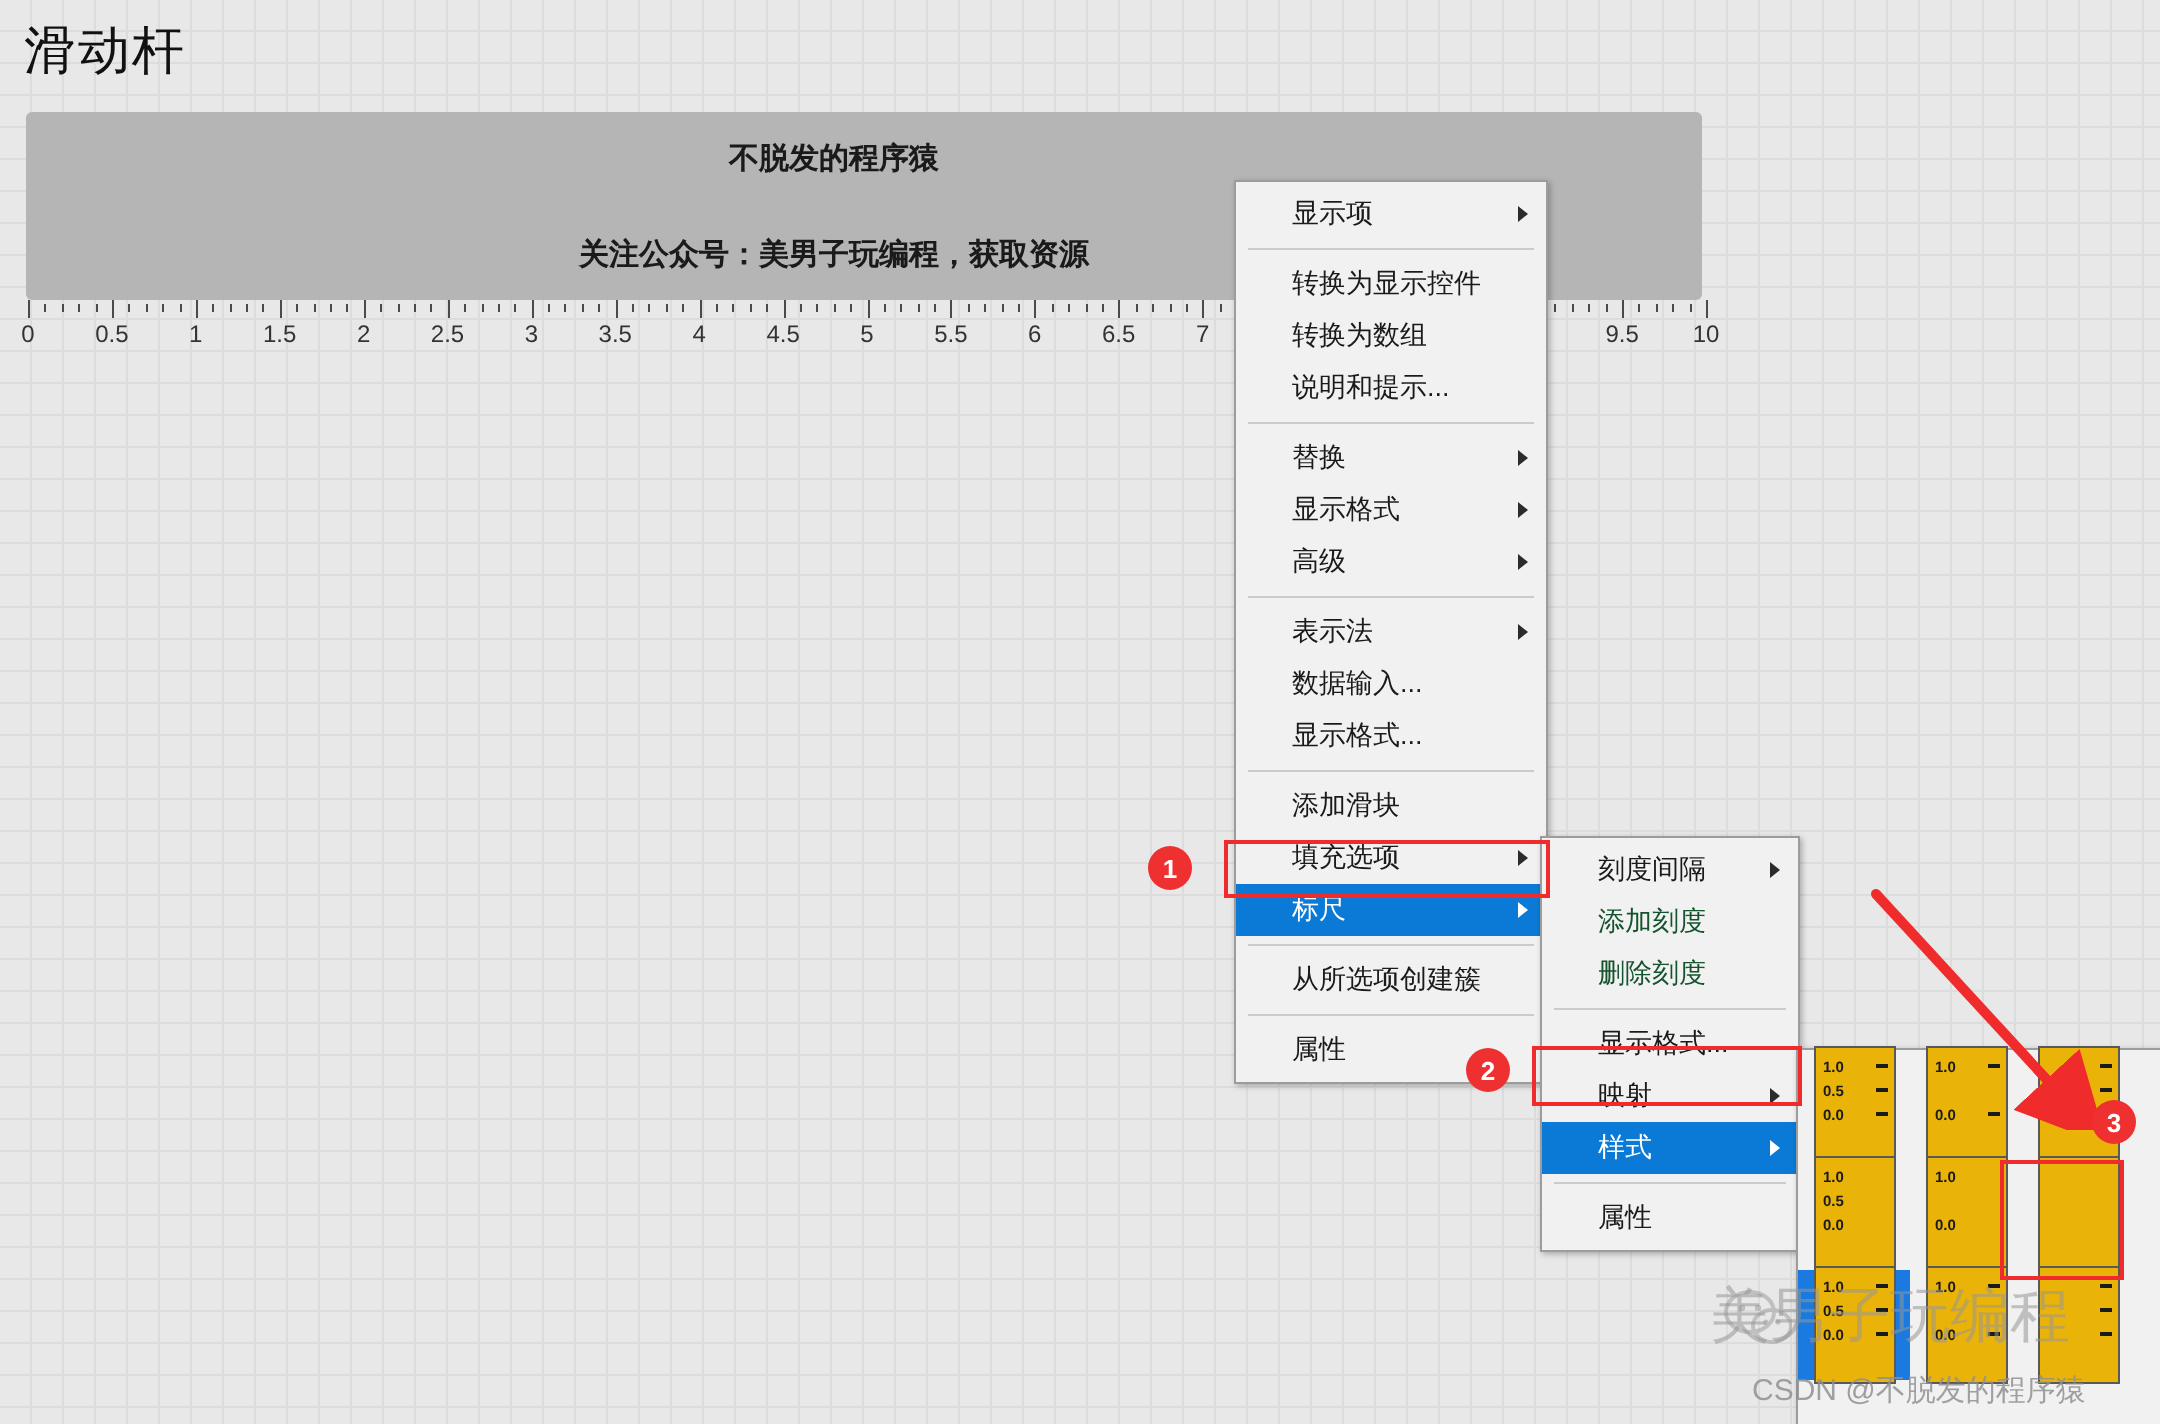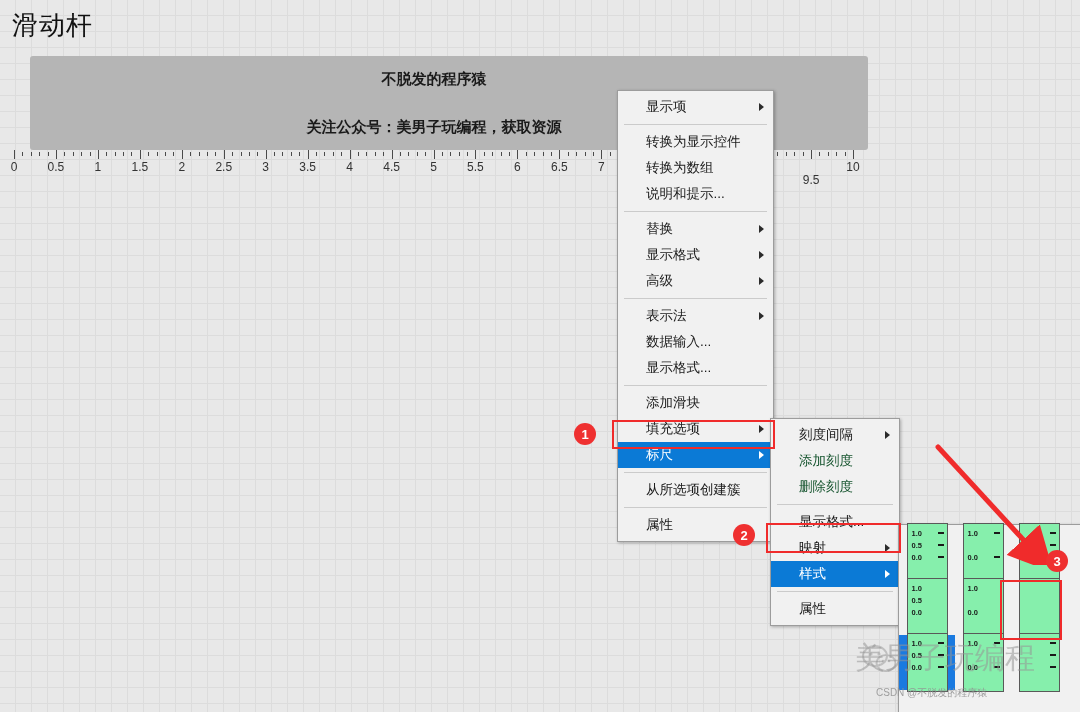--- a/index.html
+++ b/index.html
@@ -17,21 +17,21 @@
 
   
   #page-title{
     position:absolute;left:12px;top:8px;
     font-size:26px;color:#111;letter-spacing:1px;
     white-space:nowrap;
   }
 
   
   #slider-widget{
-    position:absolute;left:30px;top:56px;width:838px;height:94px;
+    position:absolute;left:13px;top:56px;width:838px;height:94px;
   }
   #slider-body{
     position:absolute;left:0;top:0;width:100%;height:94px;
     background:#b5b5b5;border-radius:3px;
   }
   .slider-caption{
     position:absolute;width:100%;text-align:center;
     color:#1a1a1a;font-family:"DejaVu Serif","Liberation Serif",serif;
     font-weight:bold;white-space:nowrap;
   }
@@ -100,21 +100,21 @@
     width:56px;height:55px;
     display:flex;align-items:center;justify-content:center;
     box-sizing:border-box;
   }
   .palette-cell.highlighted{
     border:2px solid #1a7ae0;background:#1a7ae0;
   }
   .swatch{
     position:relative;
     width:41px;height:59px;
-    background:#86efac;
+    background:#eab308;
     border:1.5px solid #595959;
     box-sizing:border-box;
   }
   .sw-label{
     position:absolute;left:4px;
     font-size:7.5px;font-weight:bold;color:#1a1a1a;
     font-family:"Liberation Sans",sans-serif;
   }
   .sw-tick{
     position:absolute;right:3px;width:6px;height:1.5px;background:#1a1a1a;
@@ -142,21 +142,21 @@
     font-size:30px;color:rgba(150,150,150,0.55);
     font-family:"DejaVu Serif","Liberation Serif",serif;
     white-space:nowrap;z-index:80;pointer-events:none;
   }
   #watermark-logo{
     position:absolute;left:862px;top:644px;width:34px;height:30px;
     z-index:80;pointer-events:none;opacity:.5;
   }
   #watermark-credit{
     position:absolute;left:876px;top:686px;
-    font-size:10px;color:rgba(145,145,145,0.85);
+    font-size:15px;color:rgba(145,145,145,0.85);
     white-space:nowrap;z-index:80;pointer-events:none;
   }
 </style>
 </head>
 <body>
 
 <div id="page-title">滑动杆</div>
 
 <div id="slider-widget">
   <div id="slider-body">
@@ -274,21 +274,21 @@
     <div class="tick minor" style="left: 730.93px;"></div>
     <div class="tick minor" style="left: 739.32px;"></div>
     <div class="tick minor" style="left: 747.71px;"></div>
     <div class="tick major" style="left: 756.1px;"></div>
     <div class="tick-label" style="left: 756.1px;">9</div>
     <div class="tick minor" style="left: 764.49px;"></div>
     <div class="tick minor" style="left: 772.88px;"></div>
     <div class="tick minor" style="left: 781.27px;"></div>
     <div class="tick minor" style="left: 789.66px;"></div>
     <div class="tick major" style="left: 798.05px;"></div>
-    <div class="tick-label" style="left: 798.05px; margin-top: 13px;">9.5</div>
+    <div class="tick-label" style="left: 798.05px;">9.5</div>
     <div class="tick minor" style="left: 806.44px;"></div>
     <div class="tick minor" style="left: 814.83px;"></div>
     <div class="tick minor" style="left: 823.22px;"></div>
     <div class="tick minor" style="left: 831.61px;"></div>
     <div class="tick major" style="left: 840px;"></div>
     <div class="tick-label" style="left: 840px;">10</div>
   </div>
 
 <div class="menu" id="menu-main">
     <div class="menu-item"><span>显示项</span><span class="arrow"></span></div>

